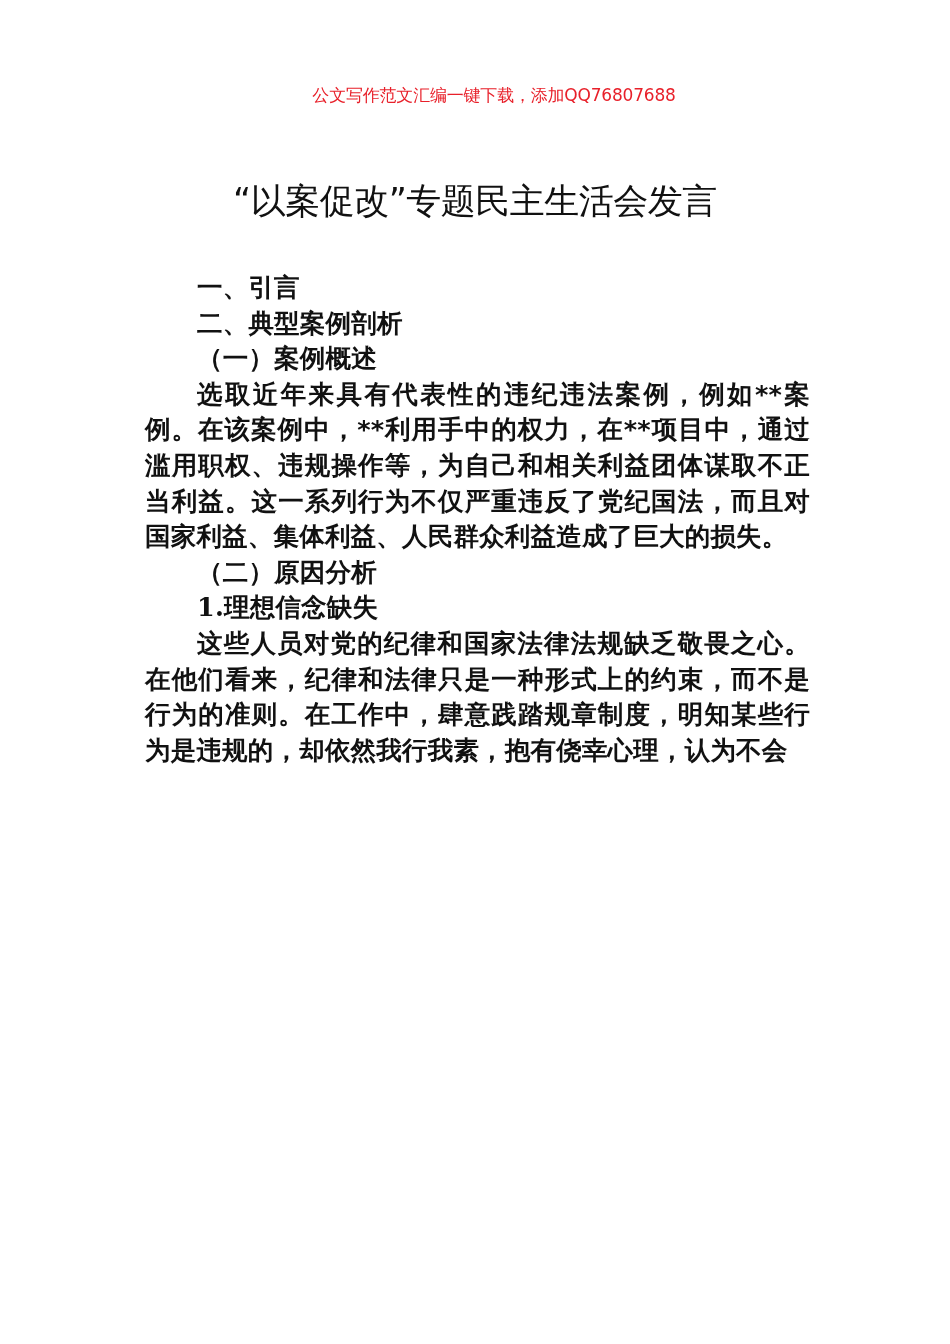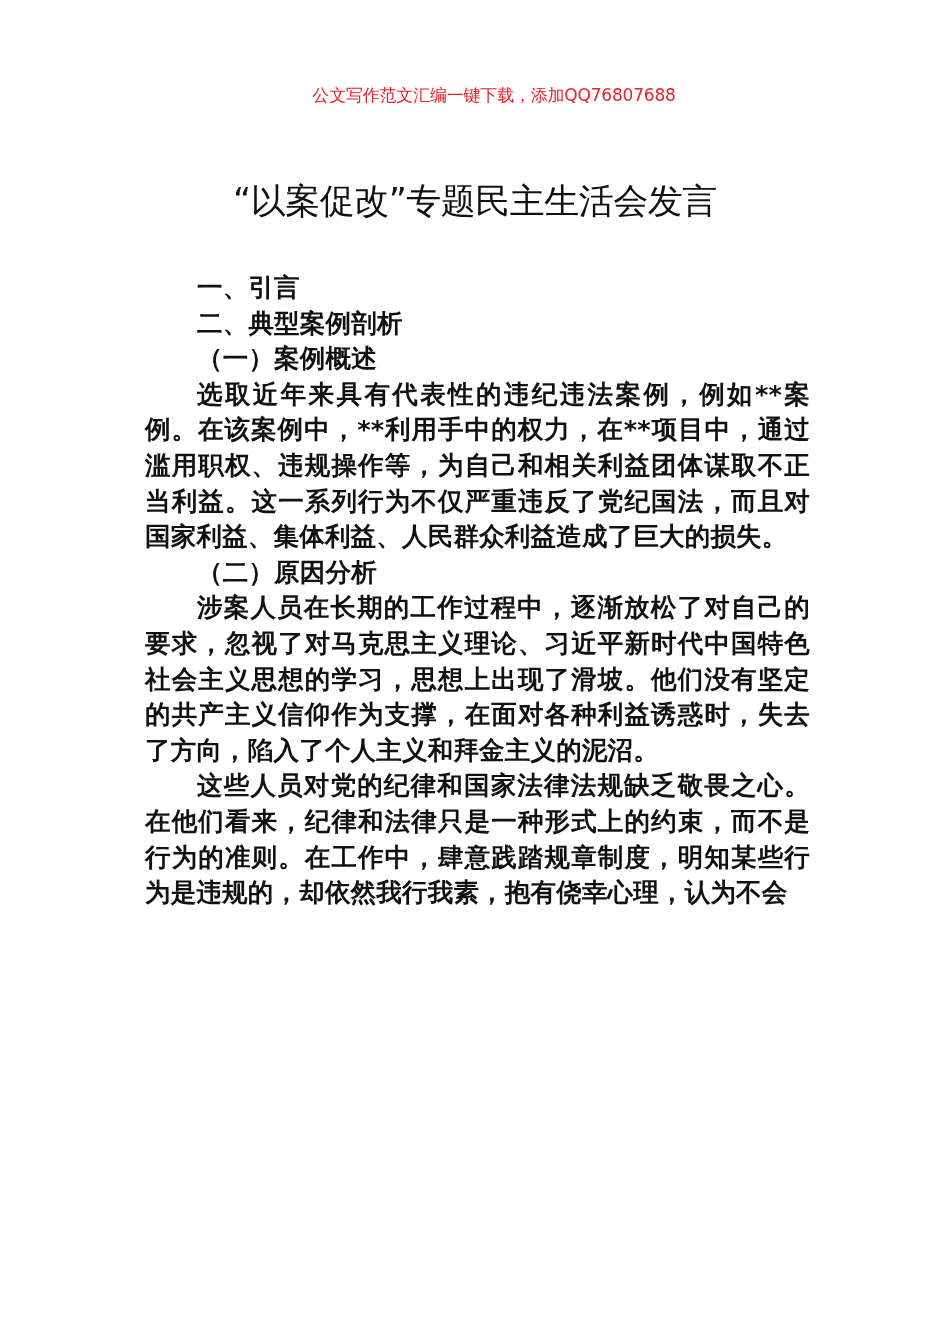--- a/index.html
+++ b/index.html
@@ -28,16 +28,16 @@
 <div class="page">
   <div class="watermark">公文写作范文汇编一键下载，添加QQ76807688</div>
   <div class="title">“以案促改”专题民主生活会发言</div>
 
   <div class="body">
     <p class="indent">一、引言</p>
     <p class="indent">二、典型案例剖析</p>
     <p class="indent">（一）案例概述</p>
     <p class="indent">选取近年来具有代表性的违纪违法案例，例如**案例。在该案例中，**利用手中的权力，在**项目中，通过滥用职权、违规操作等，为自己和相关利益团体谋取不正当利益。这一系列行为不仅严重违反了党纪国法，而且对国家利益、集体利益、人民群众利益造成了巨大的损失。</p>
     <p class="indent">（二）原因分析</p>
-    <p class="indent">涉案人员在长期的工作过程中，逐渐放松了对自己的要求，忽视了对马克思主义理论、习近平新时代中国特色社会主义思想的学习，思想上出现了滑坡。他们没有坚定的共产主义信仰作为支撑，在面对各种利益诱惑时，失去了方向，陷入了个人主义和拜金主义的泥沼。</p>
+    <p class="indent bold">1.理想信念缺失</p>
     <p class="indent">这些人员对党的纪律和国家法律法规缺乏敬畏之心。在他们看来，纪律和法律只是一种形式上的约束，而不是行为的准则。在工作中，肆意践踏规章制度，明知某些行为是违规的，却依然我行我素，抱有侥幸心理，认为不会</p>
   </div>
 </div>
 
 </body></html>

